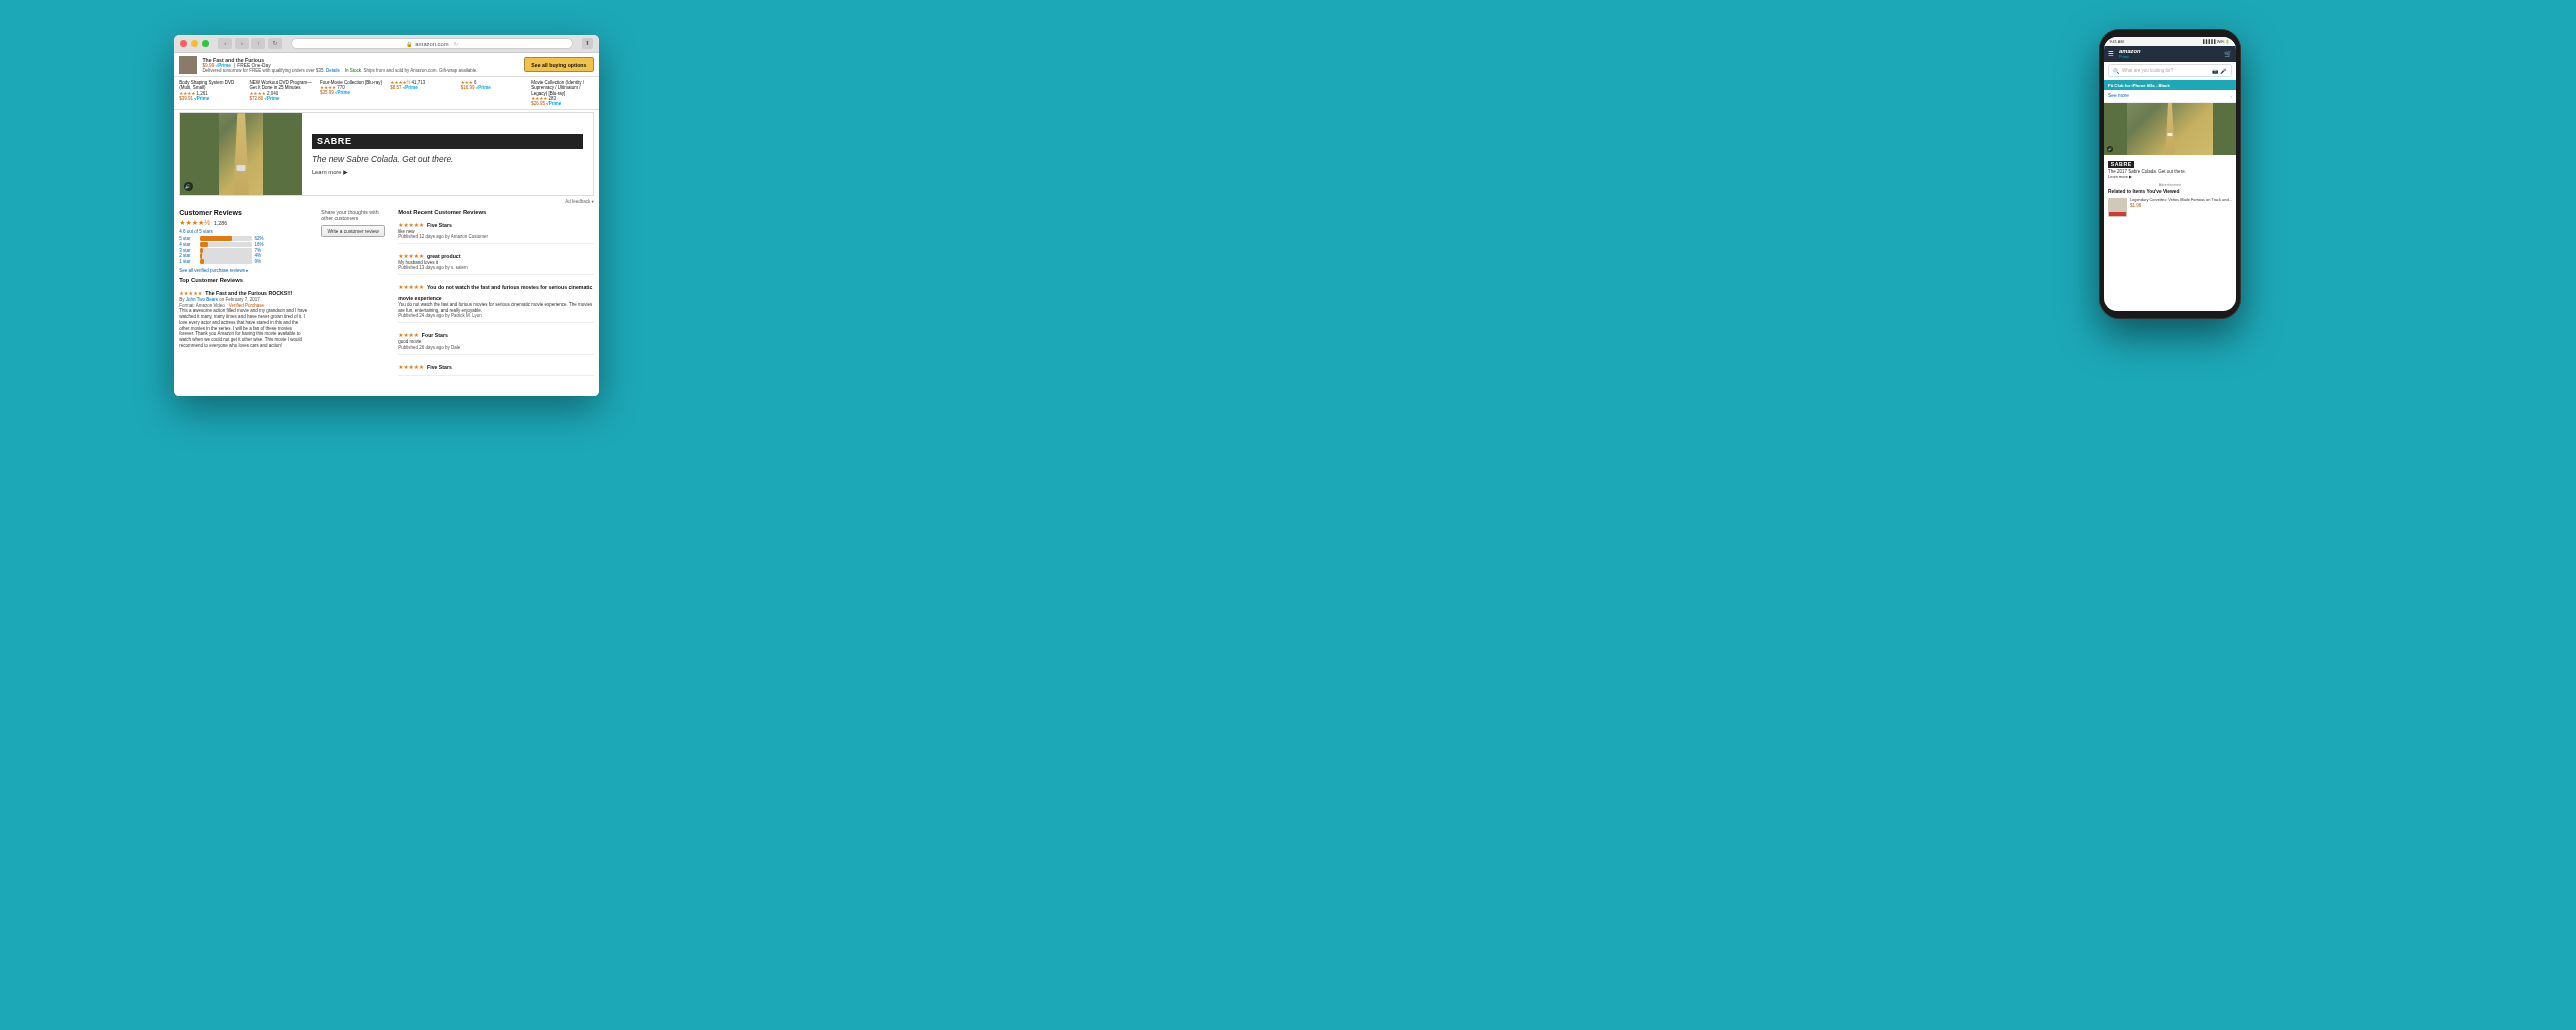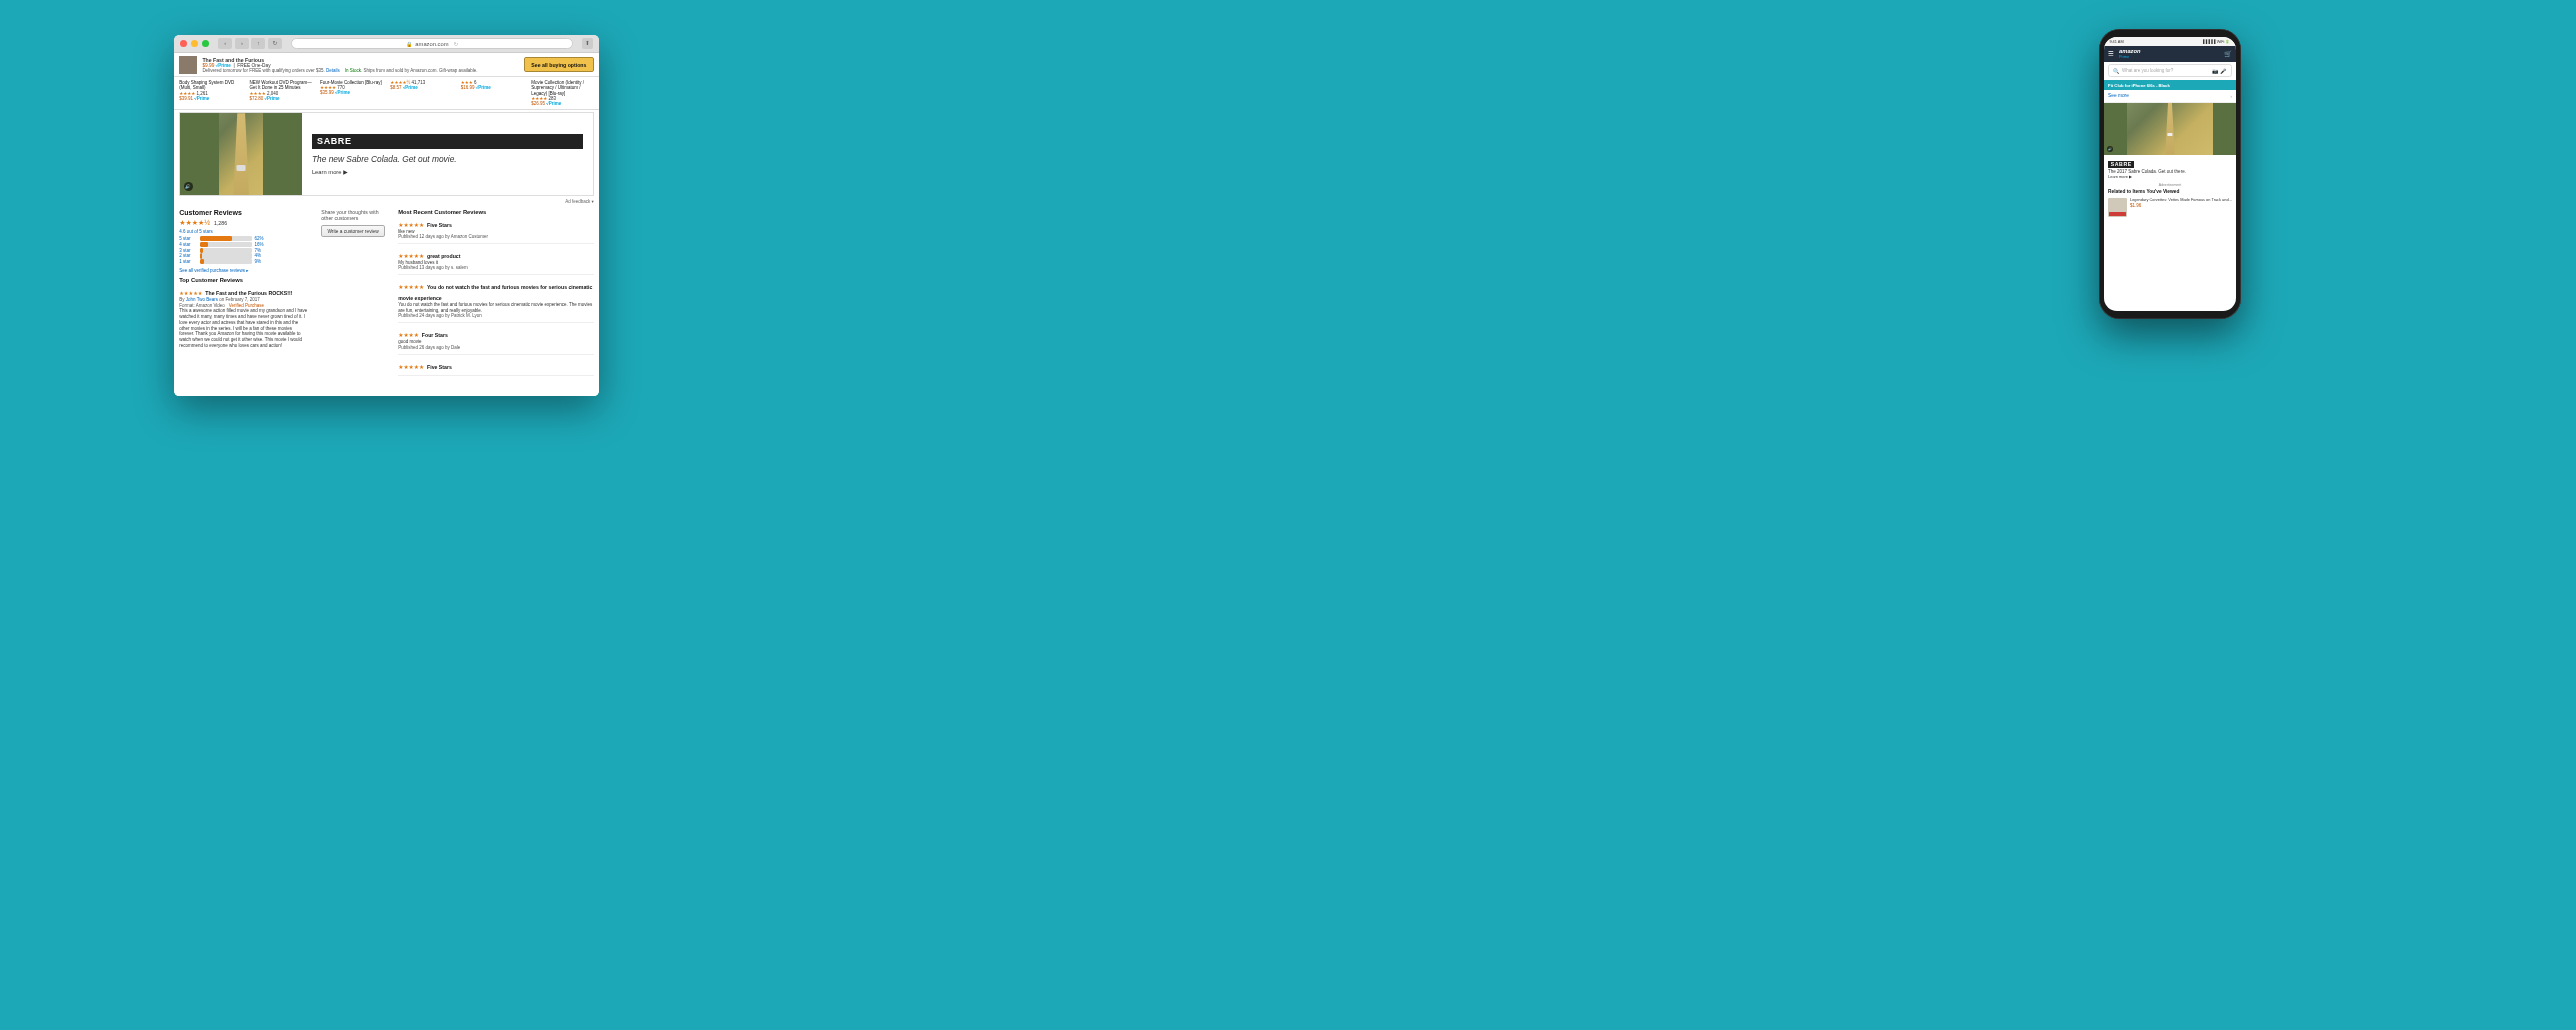--- a/index.html
+++ b/index.html
@@ -480,21 +480,21 @@
     <div class="ad-banner">
       <div class="ad-img">
         <div class="ad-trees-left"></div>
         <div class="ad-road"></div>
         <div class="ad-trees-right"></div>
         <div class="ad-car"></div>
         <div class="volume-icon">🔊</div>
       </div>
       <div class="ad-content">
         <div class="sabre-logo">SABRE</div>
-        <div class="ad-tagline">The new Sabre Colada. Get out movie.</div>
+        <div class="ad-tagline">The new Sabre Colada. Get out there.</div>
         <div class="ad-learn">Learn more ▶</div>
       </div>
     </div>
     <div class="ad-feedback">
       <span>Ad feedback</span> ▾
     </div>
 
     <div class="reviews-section">
       <div class="reviews-left">
         <div class="section-title">Customer Reviews</div>

